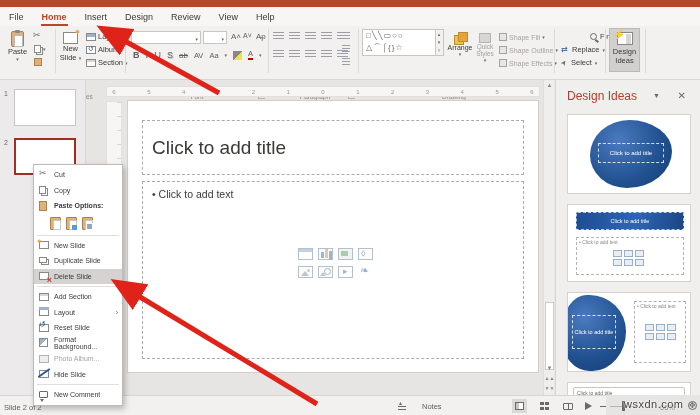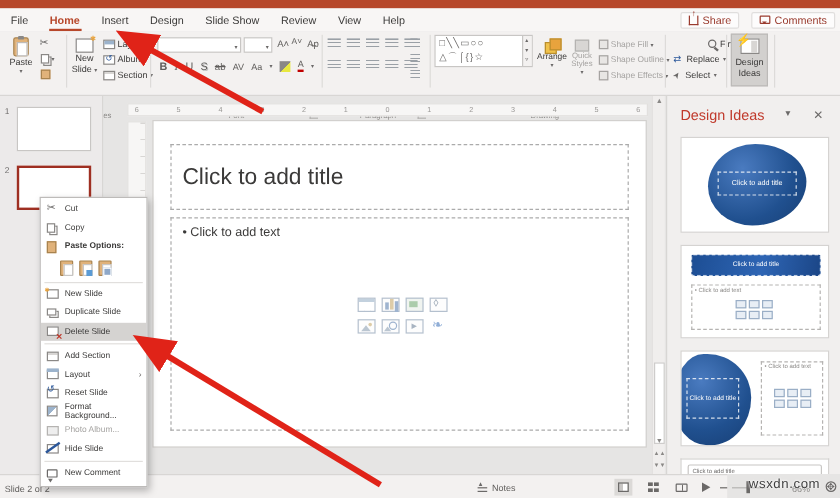--- a/index.html
+++ b/index.html
@@ -124,21 +124,21 @@
   .banner { position:absolute; background:linear-gradient(100deg,#1d4e94,#2e65b4 55%, #1b4687); border:1px dashed rgba(255,255,255,.7); border-radius:2px; color:#fff; display:flex; align-items:center; justify-content:center; }
   .dash-box { position:absolute; border:1px dashed #b5b3b1; }
   .mini-ics { position:absolute; display:grid; grid-template-columns:repeat(3,9px); grid-auto-rows:7px; gap:2px; }
   .mini-ics i { border:1px solid #9aaec6; background:#e8eef5; }
   .tiny-label { position:absolute; font-size:5px; color:#8a8886; }
   .di-thumb4-box { position:absolute; left:5px; right:5px; top:4px; height:12px; border:1px solid #c8c6c4; border-radius:2px; font-size:5px; color:#6b6968; display:flex; align-items:center; padding-left:3px; }
 
   
   .statusbar { left:0; top:395px; width:606px; height:20px; background:#f3f1f0; border-top:1px solid #d8d6d4; font-size:7.5px; color:#5f5d5b; }
   .sb-left { position:absolute; left:4px; top:7px; }
-  .sb-notes { position:absolute; left:398px; top:6px; display:flex; gap:4px; align-items:center; }
+  .sb-notes { position:absolute; left:398px; top:6px; display:flex; gap:16px; align-items:center; }
   .notes-ic { width:8px; height:1px; background:#6b6968; box-shadow:0 3px 0 #6b6968; position:relative; }
   .notes-ic::before { content:"▴"; position:absolute; left:1px; top:-7px; font-size:6px; color:#6b6968; }
   .sb-view { position:absolute; top:3px; width:15px; height:14px; display:flex; align-items:center; justify-content:center; }
   .sb-view.active { background:#dbd9d7; }
   .v-normal { width:9px; height:8px; border:1px solid #6b6968; background:linear-gradient(90deg,#c8c6c4 0 3px, #fff 3px); }
   .v-sorter { width:9px; height:8px; background:
       linear-gradient(#6b6968,#6b6968) 0 0/4px 3px no-repeat,
       linear-gradient(#6b6968,#6b6968) 5px 0/4px 3px no-repeat,
       linear-gradient(#6b6968,#6b6968) 0 5px/4px 3px no-repeat,
       linear-gradient(#6b6968,#6b6968) 5px 5px/4px 3px no-repeat; }
@@ -194,34 +194,23 @@
 
 <div class="app">
 
   <div class="abs titlebar"></div>
 
   <div class="abs tabrow">
     <div class="tab">File</div>
     <div class="tab active">Home</div>
     <div class="tab">Insert</div>
     <div class="tab">Design</div>
-    <div class="tab">Slide Show</div>
     <div class="tab">Review</div>
     <div class="tab">View</div>
     <div class="tab">Help</div>
-  </div>
-  <div class="tabrow-right">
-    <span class="tr-btn">
-        <span class="share-ic"></span>
-        <span>Share</span>
-      </span>
-    <span class="tr-btn">
-        <span class="cmt-ic"></span>
-        <span>Comments</span>
-      </span>
   </div>
 
   <div class="abs ribbon">
 
     <div class="bigbtn" style="left:4px">
       <span class="clip-ic"></span>
       <span>Paste</span>
       <span class="caret">▾</span>
     </div>
     <div class="smallrow" style="left:33px;top:6px">

